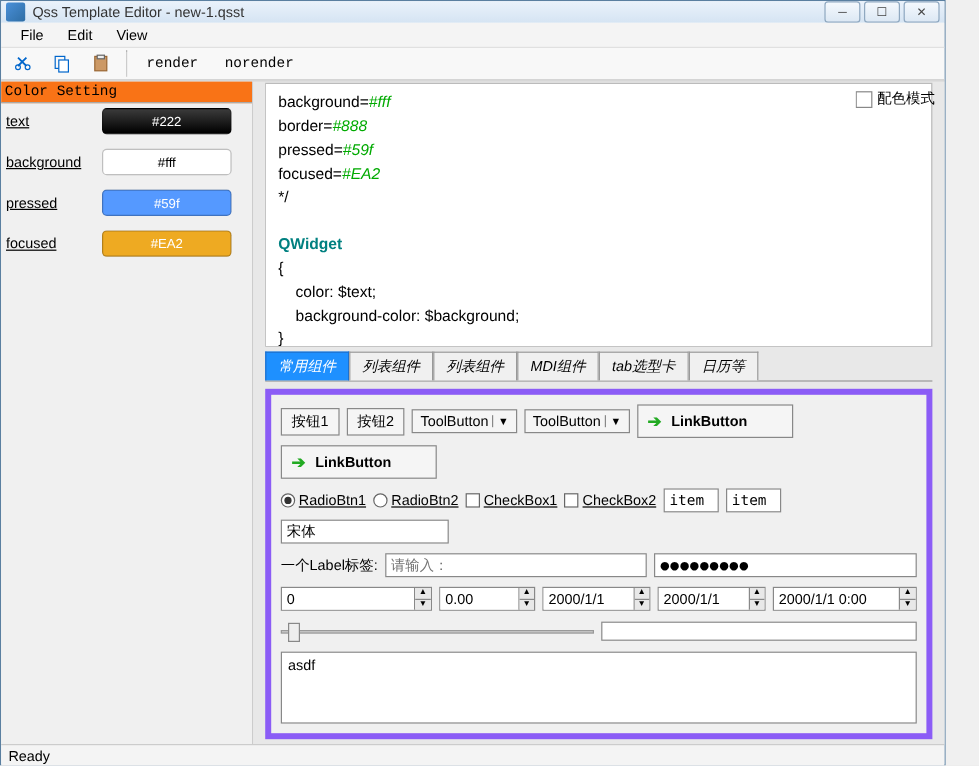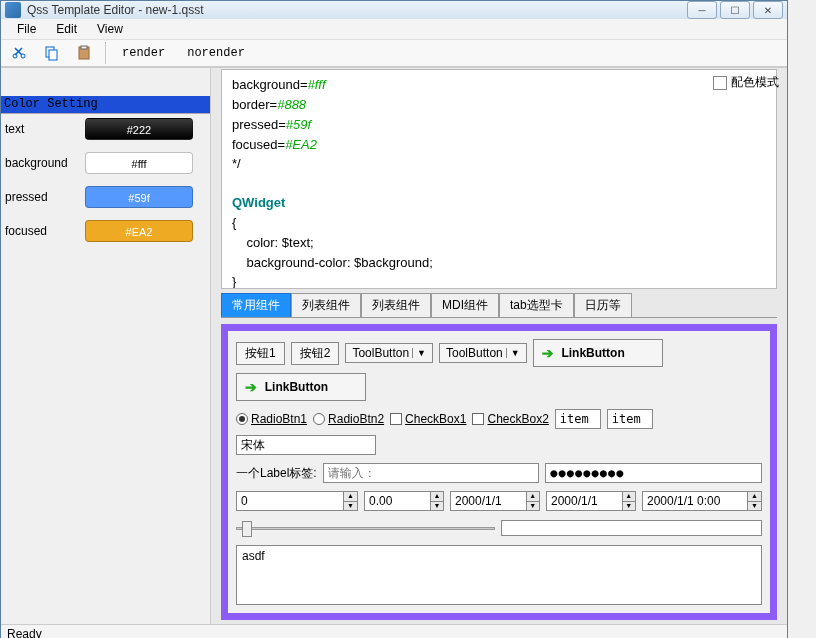--- a/index.html
+++ b/index.html
@@ -11,41 +11,41 @@
 .winbtns { display: flex; gap: 0; }
 .winbtn { width: 30px; height: 18px; border: 1px solid #8fa8c0; background: linear-gradient(#f5f9fd,#dce8f4); border-radius: 3px; margin-left: 3px; display: flex; align-items: center; justify-content: center; font-size: 10px; color: #444; cursor: pointer; }
 .menubar { height: 22px; background: #f4f4f4; display: flex; align-items: center; padding: 0 6px; font-size: 12px; border-bottom: 1px solid #e0e0e0; gap: 0; }
 .menubar span { padding: 3px 10px; cursor: pointer; }
 .toolbar { height: 32px; background: #f8f8f8; border-bottom: 1px solid #ccc; display: flex; align-items: center; padding: 2px 8px; font-size: 12px; gap: 10px; }
 .toolbar .vsep { width: 1px; height: 22px; background: #ccc; border-top: 1px dotted #999; }
 .toolbar .tbtn { width: 22px; height: 22px; border: 1px solid transparent; display: flex; align-items: center; justify-content: center; cursor: pointer; border-radius: 2px; }
 .toolbar .ttext { padding: 2px 6px; cursor: pointer; font-family: "Courier New", monospace; }
 .body { flex: 1; display: flex; background: #e8e8e8; border-top: 1px solid #ccc; }
 .sidebar { width: 210px; background: #f0f0f0; border-right: 1px solid #ccc; display: flex; flex-direction: column; }
-.sidehdr { height: 18px; background: #1d4ed8; font-family: "Courier New", monospace; font-size: 12px; padding: 1px 3px; border-bottom: 1px solid #aaa; margin-top: 28px; }
+.sidehdr { height: 18px; background: #f97316; font-family: "Courier New", monospace; font-size: 12px; padding: 1px 3px; border-bottom: 1px solid #aaa; }
 .colorrows { padding: 4px; font-size: 12px; font-family: "Courier New", monospace; }
 .colorrow { display: flex; align-items: center; margin-bottom: 12px; }
-.colorrow .lbl { width: 80px; }
+.colorrow .lbl { width: 80px; text-decoration: underline; }
 .colorrow .swatch { width: 108px; height: 22px; border-radius: 4px; text-align: center; line-height: 22px; font-size: 11px; border: 1px solid rgba(0,0,0,0.25); cursor: pointer; }
 .sw-text { background: linear-gradient(180deg,#3b3b3b,#000); color: #fff; }
 .sw-bg { background: #fff; color: #000; }
 .sw-border { background: #888; color: #fff; }
 .sw-pressed { background: #59f; color: #fff; }
 .sw-focused { background: #EA2; color: #fff; }
 .main { flex: 1; display: flex; flex-direction: column; background: #e8e8e8; position: relative; }
 .topright { position: absolute; right: 8px; top: 6px; display: flex; align-items: center; font-size: 12px; gap: 4px; z-index: 2; }
 .topright .chk { width: 14px; height: 14px; border: 1px solid #888; background: #fff; }
 .editor { margin: 1px 10px 4px 10px; height: 220px; background: #fff; border: 1px solid #bbb; padding: 6px 10px; font-family: "Courier New", monospace; font-size: 13px; line-height: 1.45; overflow: auto; white-space: pre; }
 .editor .kw { color: #000; }
 .editor .hex { color: #0a0; font-style: italic; }
 .editor .cls { color: #008080; font-weight: bold; }
 .tabs { display: flex; border-bottom: 1px solid #999; margin: 0 10px; font-size: 12px; }
-.tab { padding: 3px 10px; border: 1px solid #999; border-bottom: none; background: #f0f0f0; margin-right: 0; cursor: pointer; }
+.tab { padding: 3px 10px; border: 1px solid #999; border-bottom: none; background: #f0f0f0; margin-right: 0; cursor: pointer; font-style: italic; }
 .tab.active { background: #1e90ff; color: #fff; border-color: #1e70cc; }
-.preview { margin: 6px 10px 4px 10px; border: 7px solid #8b5cf6; background: #f0f0f0; padding: 8px; font-size: 12px; display: flex; flex-direction: column; gap: 8px; flex: 1; overflow: auto; }
+.preview { margin: 6px 10px 4px 10px; border: 5px solid #8b5cf6; background: #f0f0f0; padding: 8px; font-size: 12px; display: flex; flex-direction: column; gap: 8px; flex: 1; overflow: auto; }
 .prow { display: flex; align-items: center; gap: 6px; flex-wrap: wrap; }
 .btn { border: 1px solid #888; background: #f5f5f5; padding: 2px 8px; cursor: pointer; font-size: 12px; font-family: "SimSun", sans-serif; }
 .toolbtn { border: 1px solid #888; background: #f5f5f5; padding: 2px 6px; display: flex; align-items: center; gap: 3px; cursor: pointer; font-family: "SimSun", sans-serif; }
 .toolbtn .arrow { border-left: 1px solid #888; padding-left: 4px; font-size: 9px; }
 .linkbtn { width: 130px; height: 28px; border: 1px solid #888; background: #f5f5f5; display: flex; align-items: center; padding: 0 8px; gap: 8px; font-weight: bold; cursor: pointer; }
 .linkbtn .arr { color: #2a2; font-size: 14px; font-weight: bold; }
 .radio, .checkbox { display: flex; align-items: center; gap: 3px; text-decoration: underline; }
 .radio .dot { width: 12px; height: 12px; border: 1px solid #666; border-radius: 50%; background: #fff; position: relative; }
 .radio .dot.on::after { content: ""; position: absolute; width: 6px; height: 6px; background: #333; border-radius: 50%; top: 2px; left: 2px; }
 .checkbox .box { width: 12px; height: 12px; border: 1px solid #666; background: #fff; }

